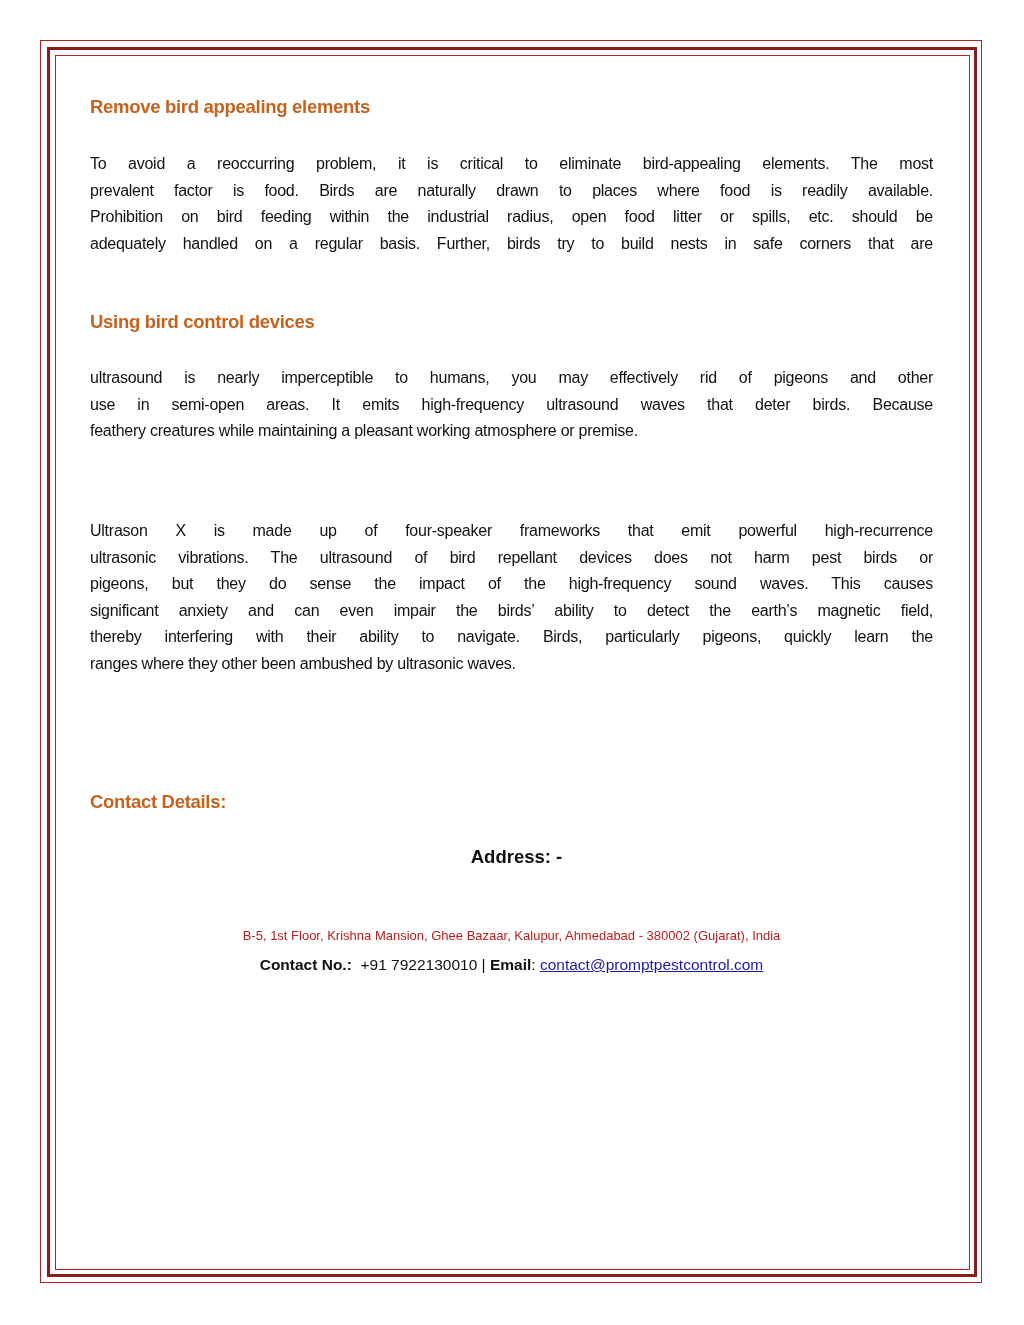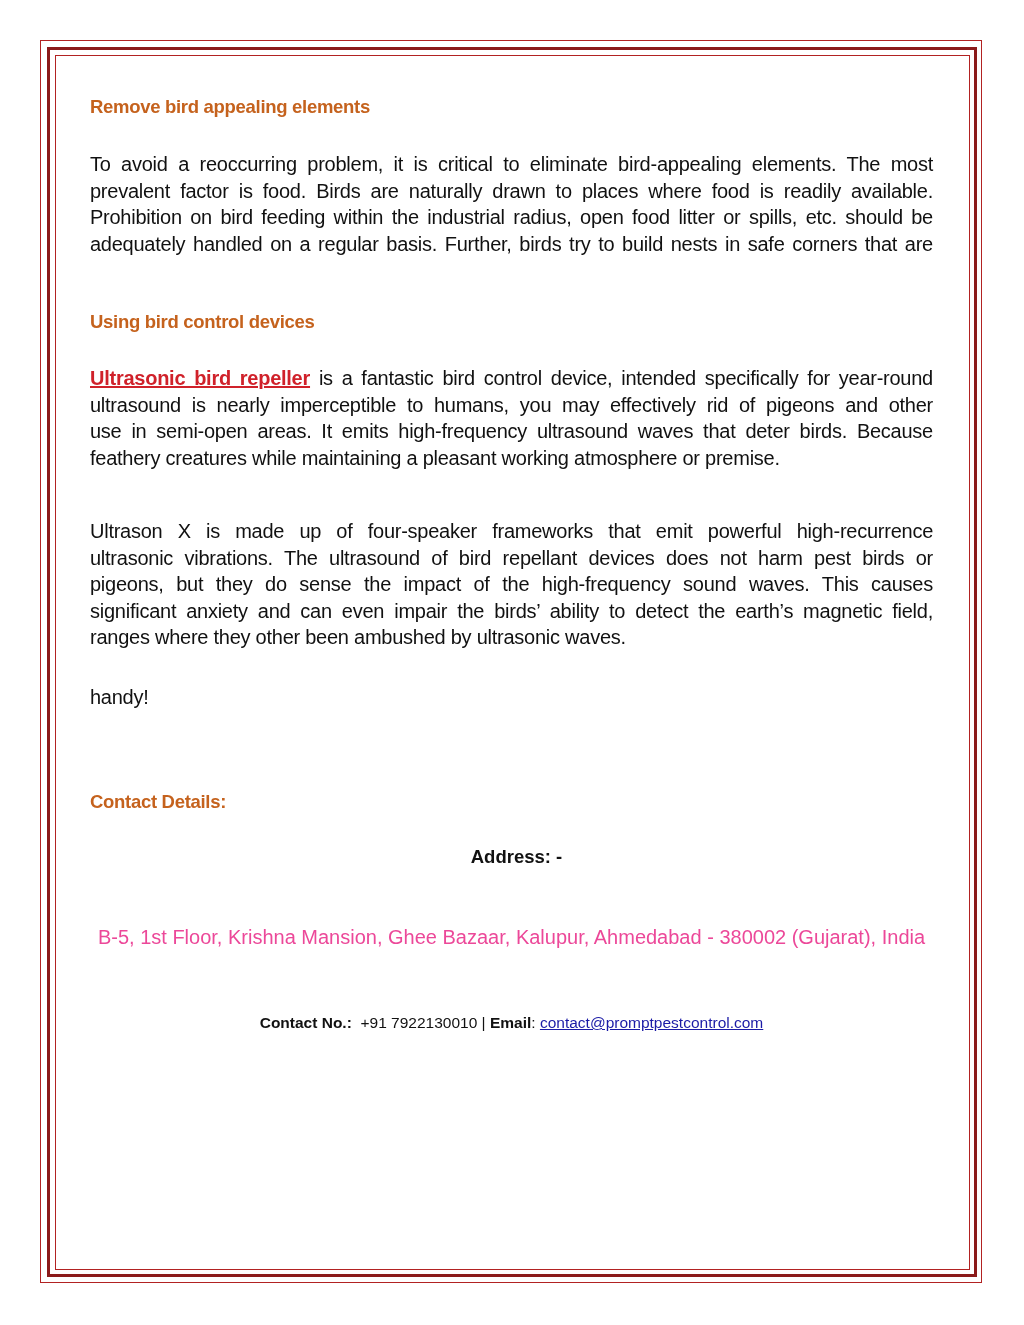--- a/index.html
+++ b/index.html
@@ -8,28 +8,28 @@
   .border-outer { position: absolute; left: 40px; top: 40px; width: 942px; height: 1243px;
                   border: 1px solid #b22222; box-sizing: border-box; }
   .border-mid { position: absolute; left: 47px; top: 47px; width: 930px; height: 1230px;
                 border: 3px solid #8b1a1a; box-sizing: border-box; }
   .border-inner { position: absolute; left: 55px; top: 55px; width: 915px; height: 1215px;
                   border: 1px solid #b22222; box-sizing: border-box; }
   .content { position: absolute; left: 90px; top: 0; width: 843px; }
   .heading { position: absolute; left: 0; font-weight: bold; color: #c5621d;
              font-size: 18.5px; letter-spacing: -0.3px; white-space: nowrap; }
   .para { position: absolute; left: 0; width: 843px; }
-  .line { display: block; height: 26.6px; line-height: 26.6px; font-size: 20px;
+  .line { display: block; height: 26.6px; line-height: 26.6px; font-size: 16px;
           text-align: justify; text-align-last: justify; white-space: nowrap;
           letter-spacing: -0.25px; }
   .line.last { text-align-last: left; }
   .link-red { color: #d0212a; font-weight: bold; text-decoration: underline; text-decoration-color: #d0212a; }
   .center-block { position: absolute; left: 0; width: 843px; text-align: center; }
   .address-label { font-weight: bold; font-size: 18.5px; color: #111; }
-  .address-text { font-size: 20px; color: #ec4899; }
+  .address-text { font-size: 13px; color: #b91c1c; }
   .contact-line { font-size: 15.5px; color: #111; }
   .contact-line b { font-weight: bold; }
   .email-link { color: #1a1aa6; text-decoration: underline; }
 </style>
 </head>
 <body>
 
 <div class="border-outer"></div>
 <div class="border-mid"></div>
 <div class="border-inner"></div>
@@ -41,49 +41,48 @@
   <div class="para" style="top:151px;">
     <span class="line" style="white-space: normal;">To avoid a reoccurring problem, it is critical to eliminate bird-appealing elements. The most</span>
     <span class="line" style="white-space: normal;">prevalent factor is food. Birds are naturally drawn to places where food is readily available.</span>
     <span class="line" style="white-space: normal;">Prohibition on bird feeding within the industrial radius, open food litter or spills, etc. should be</span>
     <span class="line" style="white-space: normal;">adequately handled on a regular basis. Further, birds try to build nests in safe corners that are</span>
   </div>
 
   <div class="heading" style="top:311px;">Using bird control devices</div>
 
   <div class="para" style="top:365px;">
-    <span class="line" style="white-space: normal;"><a class="link-red">Ultrasonic bird repeller</a> <span>is a fantastic bird control device, intended specifically for year-round</span></span>
     <span class="line" style="white-space: normal;">ultrasound is nearly imperceptible to humans, you may effectively rid of pigeons and other</span>
     <span class="line" style="white-space: normal;">use in semi-open areas. It emits high-frequency ultrasound waves that deter birds. Because</span>
     <span class="line last" style="white-space: normal;">feathery creatures while maintaining a pleasant working atmosphere or premise.</span>
   </div>
 
   <div class="para" style="top:518px;">
     <span class="line" style="white-space: normal;">Ultrason X is made up of four-speaker frameworks that emit powerful high-recurrence</span>
     <span class="line" style="white-space: normal;">ultrasonic vibrations. The ultrasound of bird repellant devices does not harm pest birds or</span>
     <span class="line" style="white-space: normal;">pigeons, but they do sense the impact of the high-frequency sound waves. This causes</span>
     <span class="line" style="white-space: normal;">significant anxiety and can even impair the birds’ ability to detect the earth’s magnetic field,</span>
+    <span class="line" style="white-space: normal;">thereby interfering with their ability to navigate. Birds, particularly pigeons, quickly learn the</span>
     <span class="line last" style="white-space: normal;">ranges where they other been ambushed by ultrasonic waves.</span>
   </div>
 
   <div class="para" style="top:684px;">
-    <span class="line last" style="white-space: normal;">handy!</span>
   </div>
 
   <div class="heading" style="top:791px;">Contact Details:</div>
 
   <div class="center-block" style="top:846px; left:5px;">
     <span class="address-label">Address: -</span>
   </div>
 
   <div class="center-block" style="top:926px;">
     <span class="address-text">B-5, 1st Floor, Krishna Mansion, Ghee Bazaar, Kalupur, Ahmedabad - 380002 (Gujarat), India</span>
   </div>
 
-  <div class="center-block" style="top:1014px;">
+  <div class="center-block" style="top:956px;">
     <span class="contact-line">
       <b>Contact No.:</b>&nbsp;
       <span>+91 7922130010</span>
       <span>|</span>
       <b>Email</b><span>:</span>
       <a class="email-link">contact@promptpestcontrol.com</a>
     </span>
   </div>
 
 </div>

